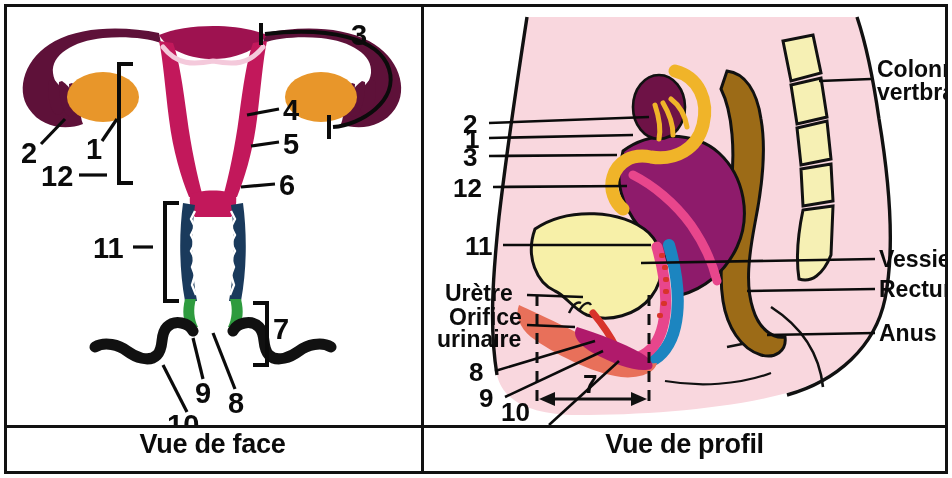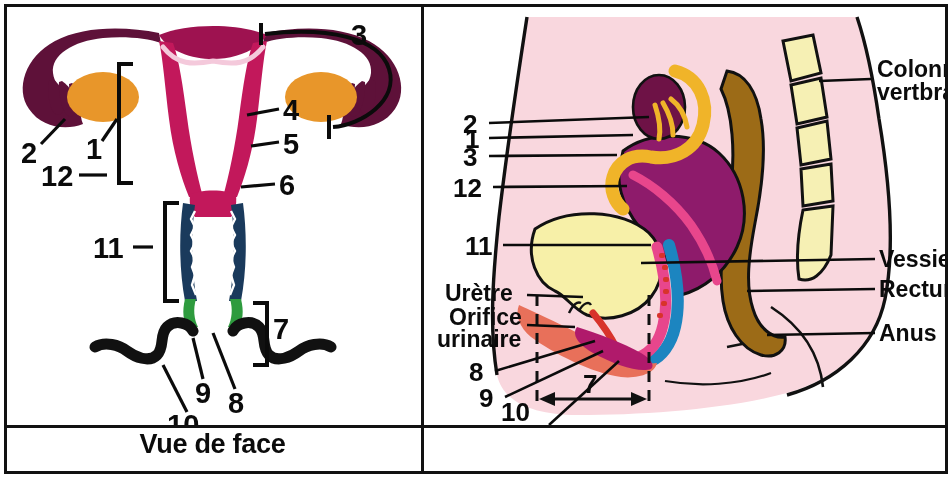--- a/index.html
+++ b/index.html
@@ -307,15 +307,16 @@
       <text class="txtlbl" x="452" y="334" font-size="23">Anus</text>
     </svg>
   </div>
 
   <div class="outer-frame"></div>
   <div class="mid-divider"></div>
   <div class="caption-divider"></div>
 
   <div class="caption-row">
     <div class="caption-cell" id="caption-face">Vue de face</div>
+    <div class="caption-cell" id="caption-profil">Vue de profil</div>
   </div>
 
 </div>
 
 </body></html>

